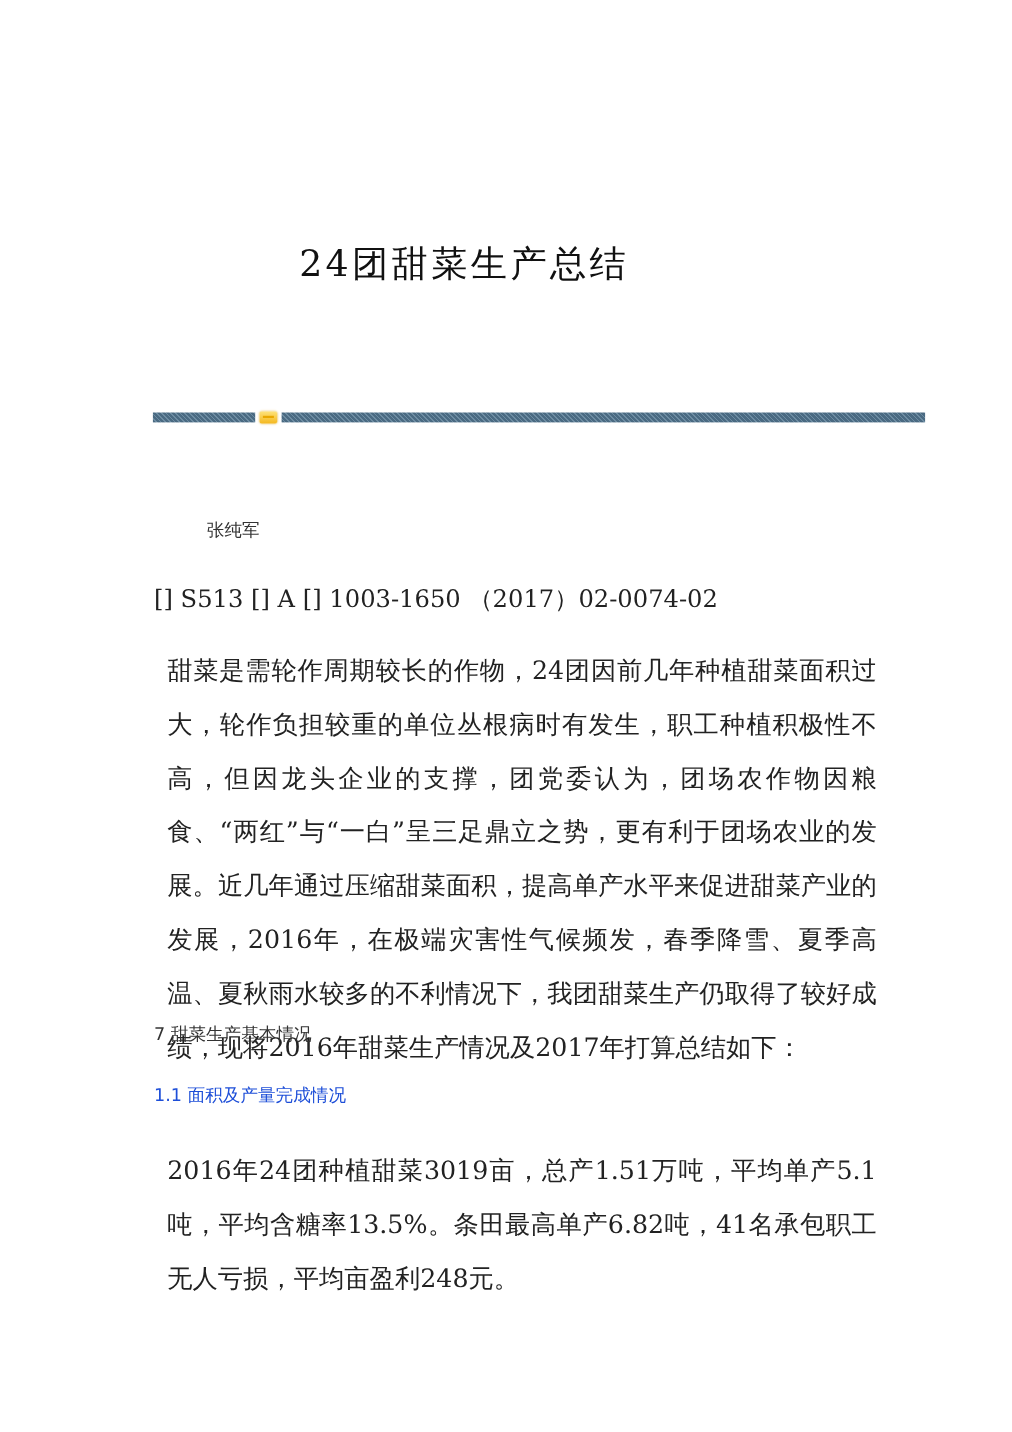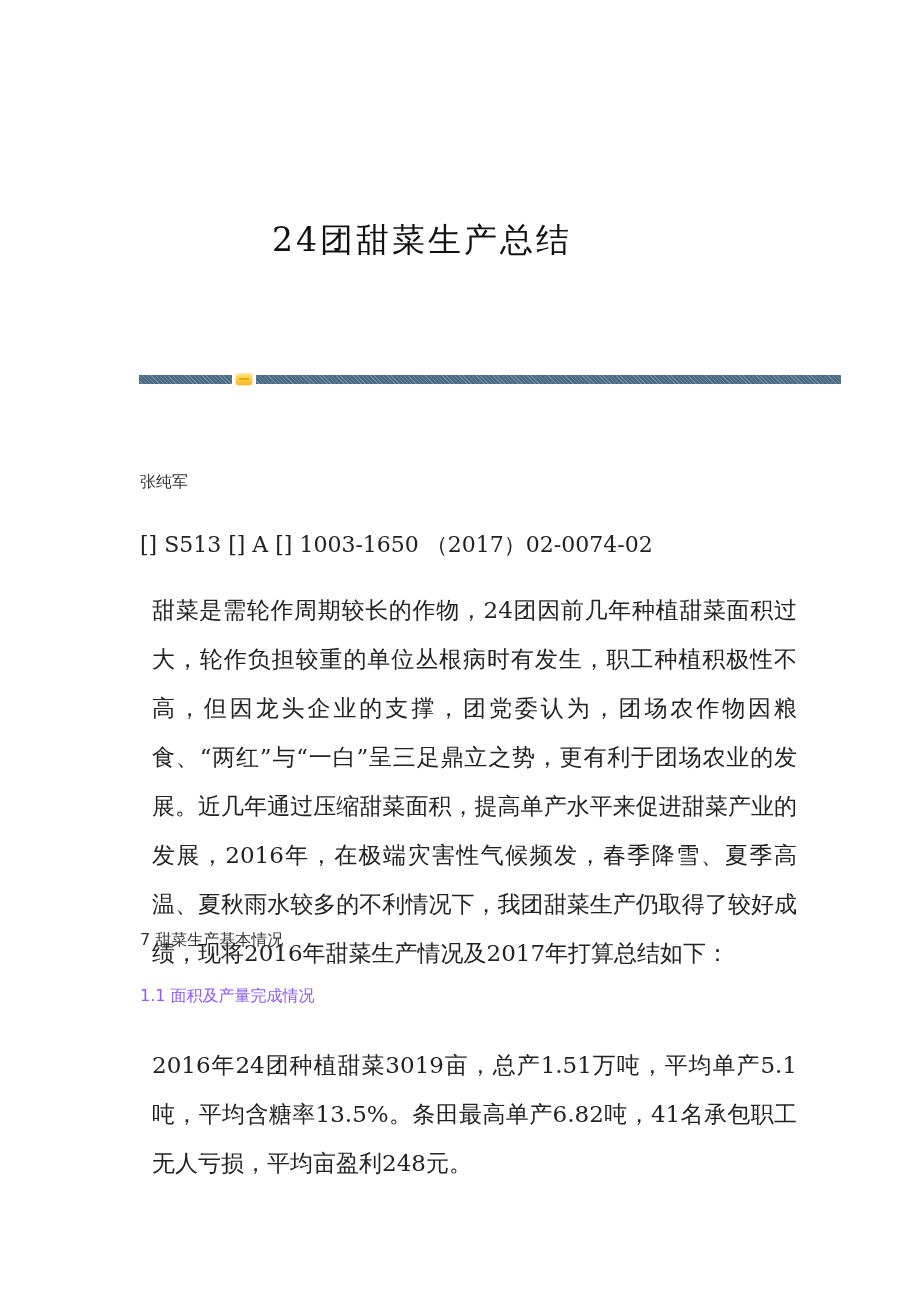--- a/index.html
+++ b/index.html
@@ -74,20 +74,21 @@
       left: 140px;
       font-size: 22px;
       white-space: nowrap;
       color: #222;
     }
     .author {
       top: 472px;
       font-family: "DejaVu Sans", "Liberation Sans", sans-serif;
       font-size: 16px;
       color: #333;
+      margin-left: 48px;
     }
     .meta {
       top: 530px;
     }
     .para {
       position: absolute;
       left: 140px;
       width: 645px;
       font-size: 23px;
       line-height: 49px;
@@ -101,21 +102,21 @@
     .heading1 {
       top: 930px;
       font-family: "DejaVu Sans", "Liberation Sans", sans-serif;
       font-size: 16px;
       color: #333;
     }
     .heading2 {
       top: 986px;
       font-family: "DejaVu Sans", "Liberation Sans", sans-serif;
       font-size: 16px;
-      color: #8b5cf6;
+      color: #1d4ed8;
     }
     .para2 {
       top: 1029px;
     }
   </style>
 </head>
 <body>
 
 <h1 class="title">24团甜菜生产总结</h1>
 

